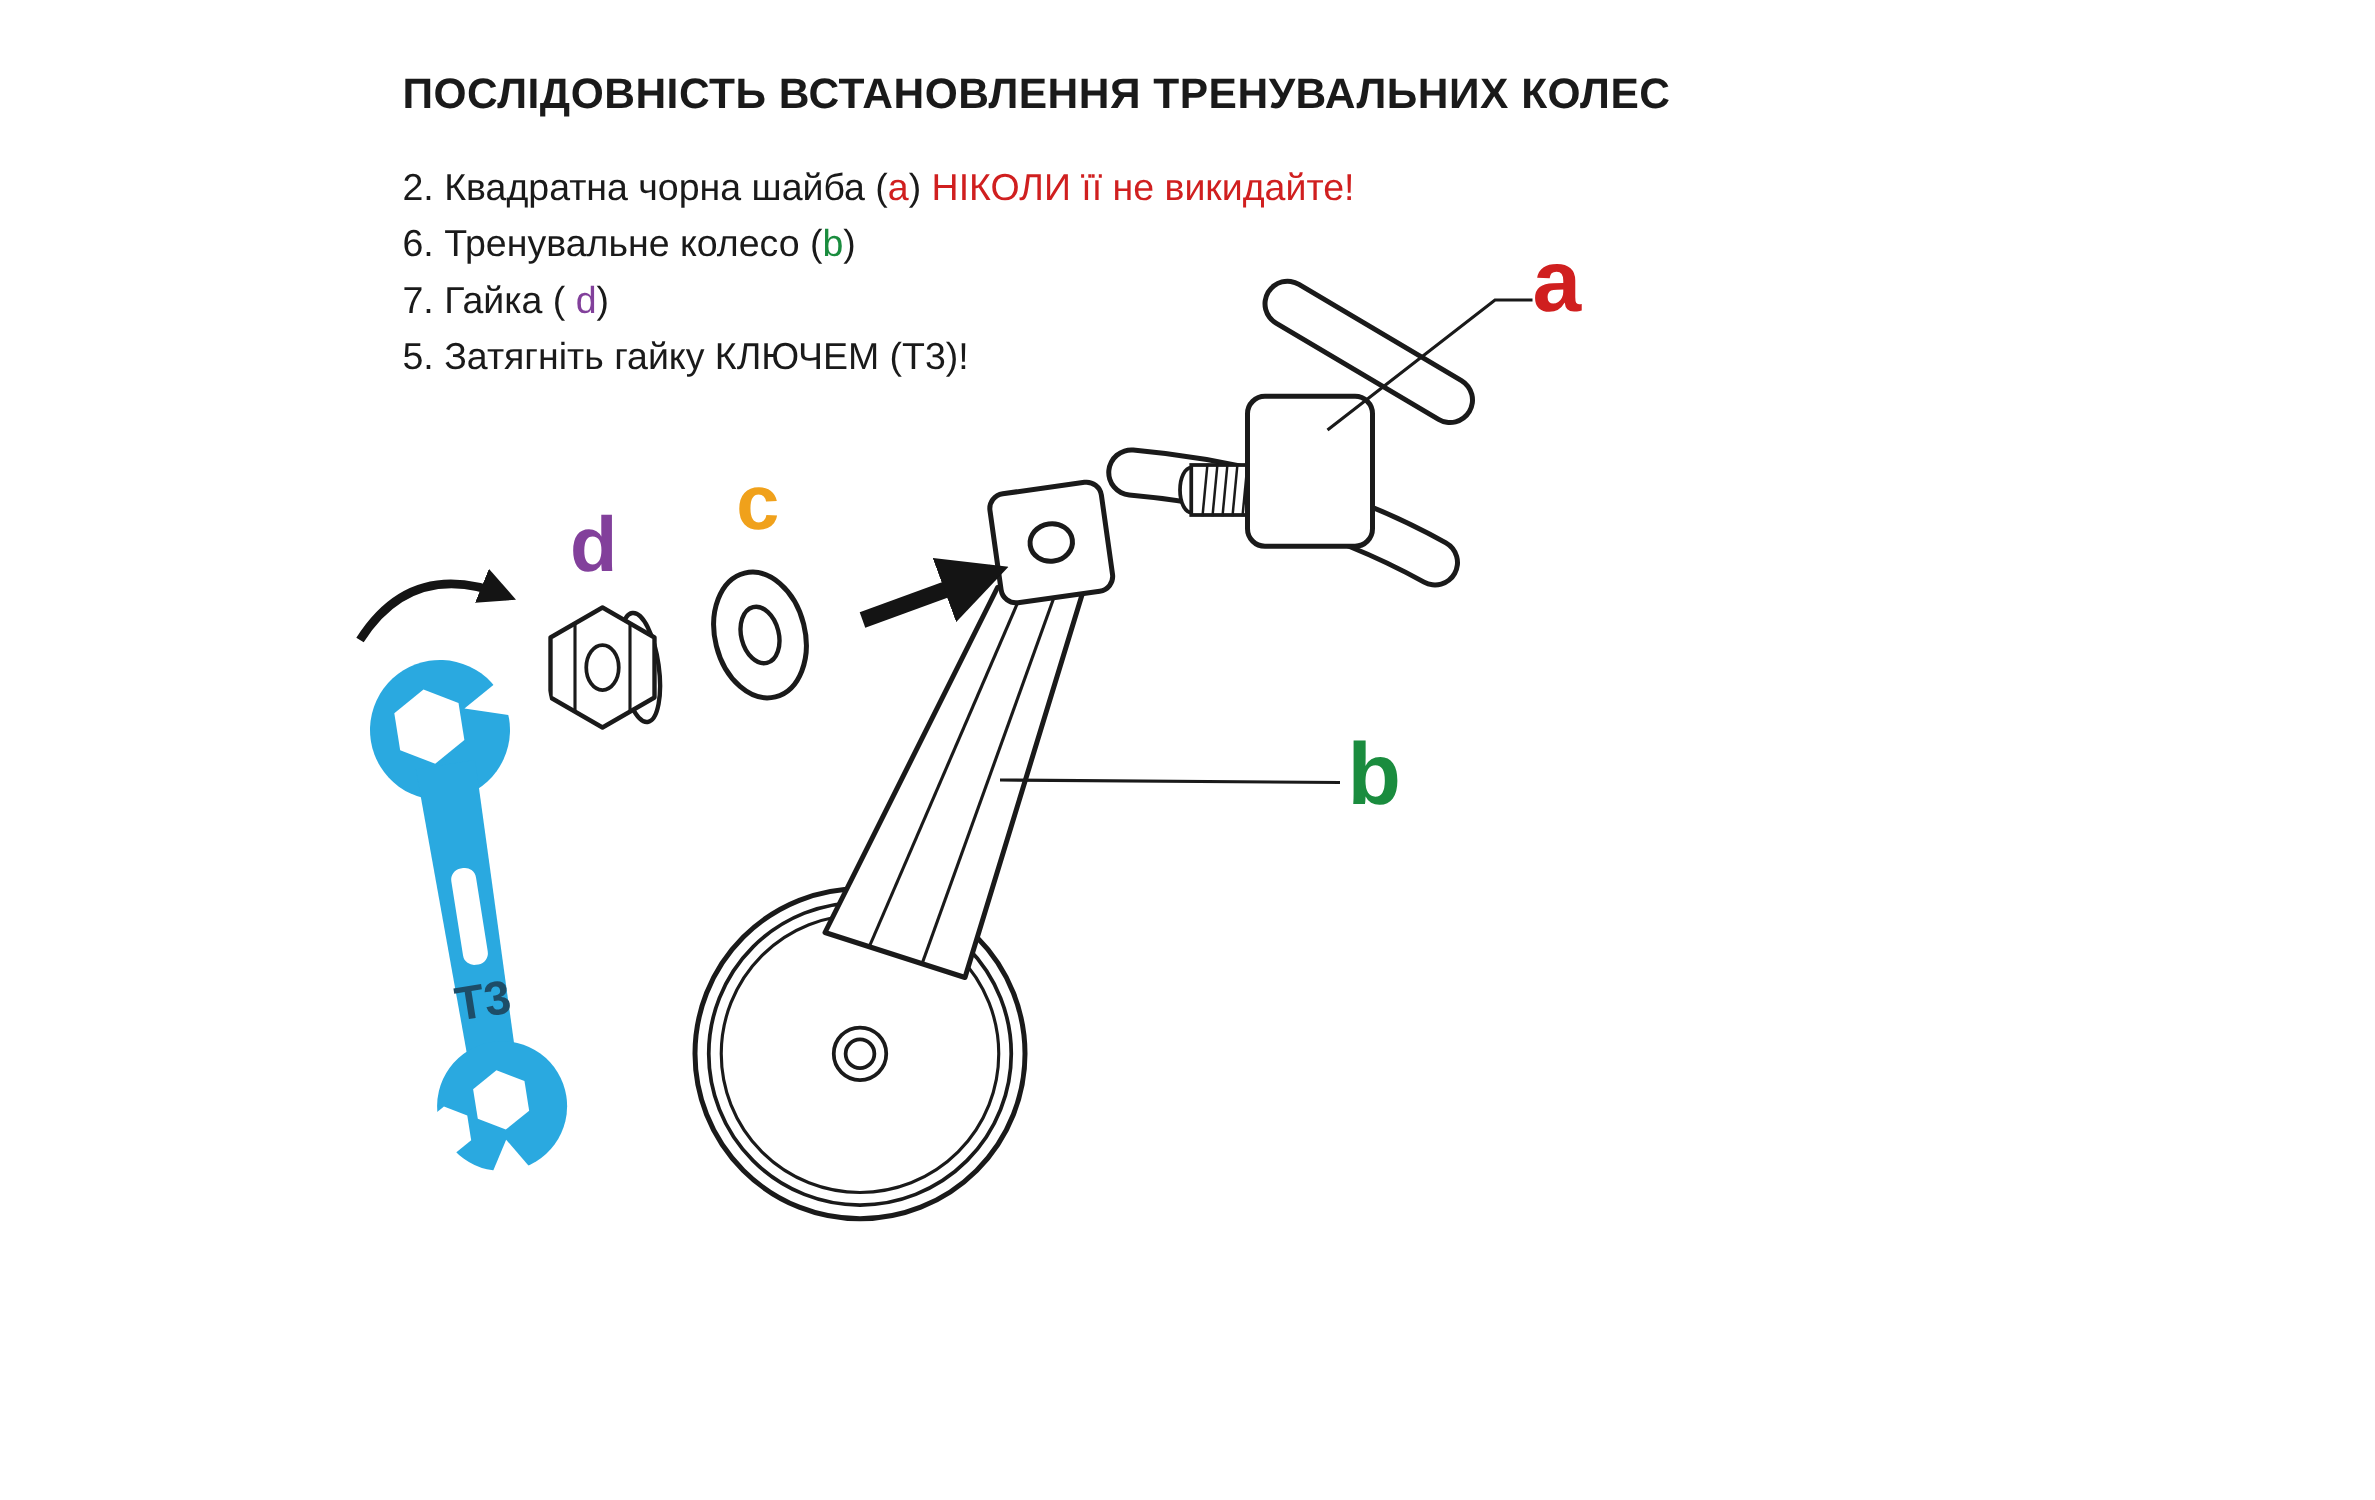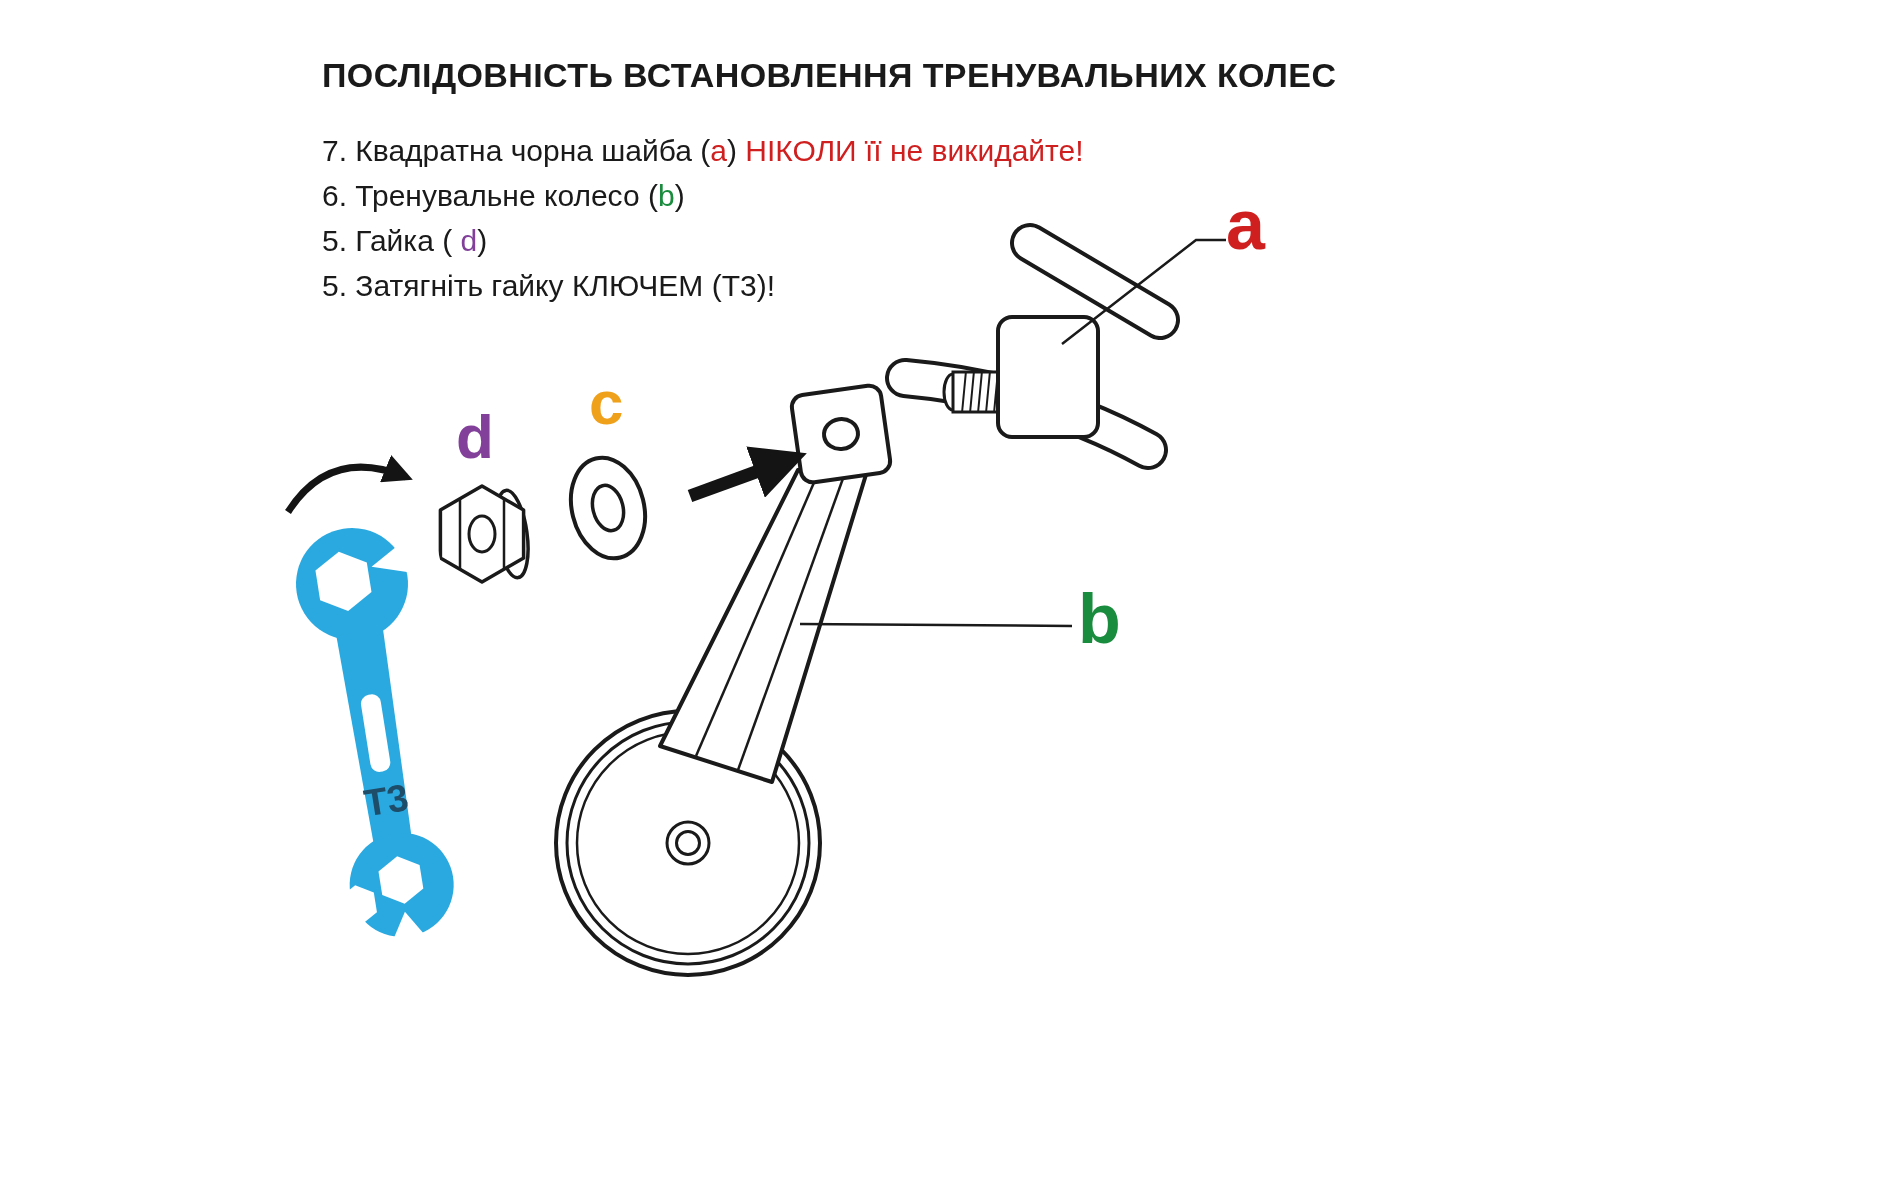--- a/index.html
+++ b/index.html
@@ -41,23 +41,23 @@
   }
 </style>
 </head>
 <body>
 
 <div class="stage">
 
   <div class="title">ПОСЛІДОВНІСТЬ ВСТАНОВЛЕННЯ ТРЕНУВАЛЬНИХ КОЛЕС</div>
 
   <div class="steps">
-    <div class="step"><span>7. Квадратна чорна шайба (</span><span class="ref-a">a</span><span>) </span><span class="warn">НІКОЛИ її не викидайте!</span></div>
+    <div class="step"><span>2. Квадратна чорна шайба (</span><span class="ref-a">a</span><span>) </span><span class="warn">НІКОЛИ її не викидайте!</span></div>
     <div class="step"><span>6. Тренувальне колесо (</span><span class="ref-b">b</span><span>)</span></div>
-    <div class="step"><span>5. Гайка ( </span><span class="ref-d">d</span><span>)</span></div>
+    <div class="step"><span>7. Гайка ( </span><span class="ref-d">d</span><span>)</span></div>
     <div class="step"><span>5. Затягніть гайку КЛЮЧЕМ (Т3)!</span></div>
   </div>
 
   <svg class="diagram" width="1900" height="1200" viewBox="0 0 1900 1200">
     <defs>
       <marker id="ah" viewBox="0 0 10 10" refX="7.5" refY="5" markerWidth="4.2" markerHeight="4.2" orient="auto">
         <path d="M0 0 L10 5 L0 10 Z" fill="#141414"></path>
       </marker>
     </defs>
 

